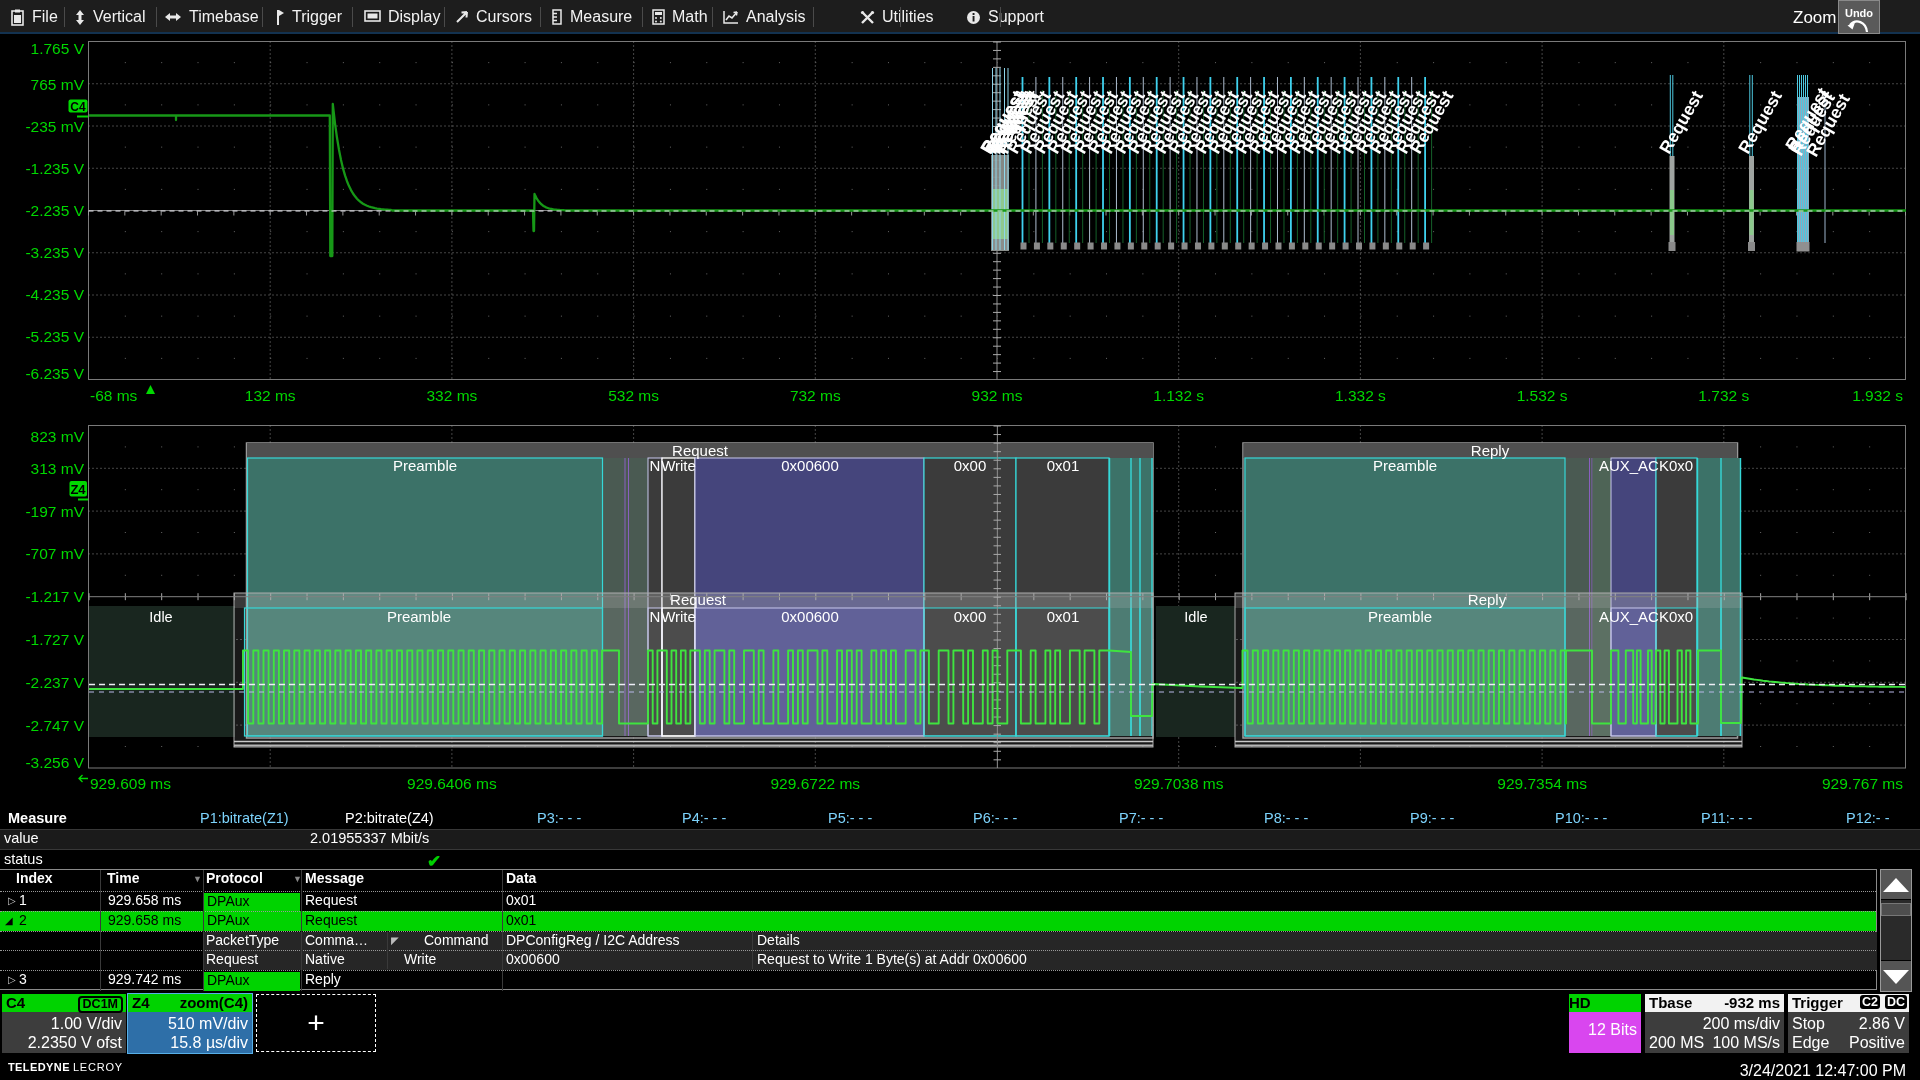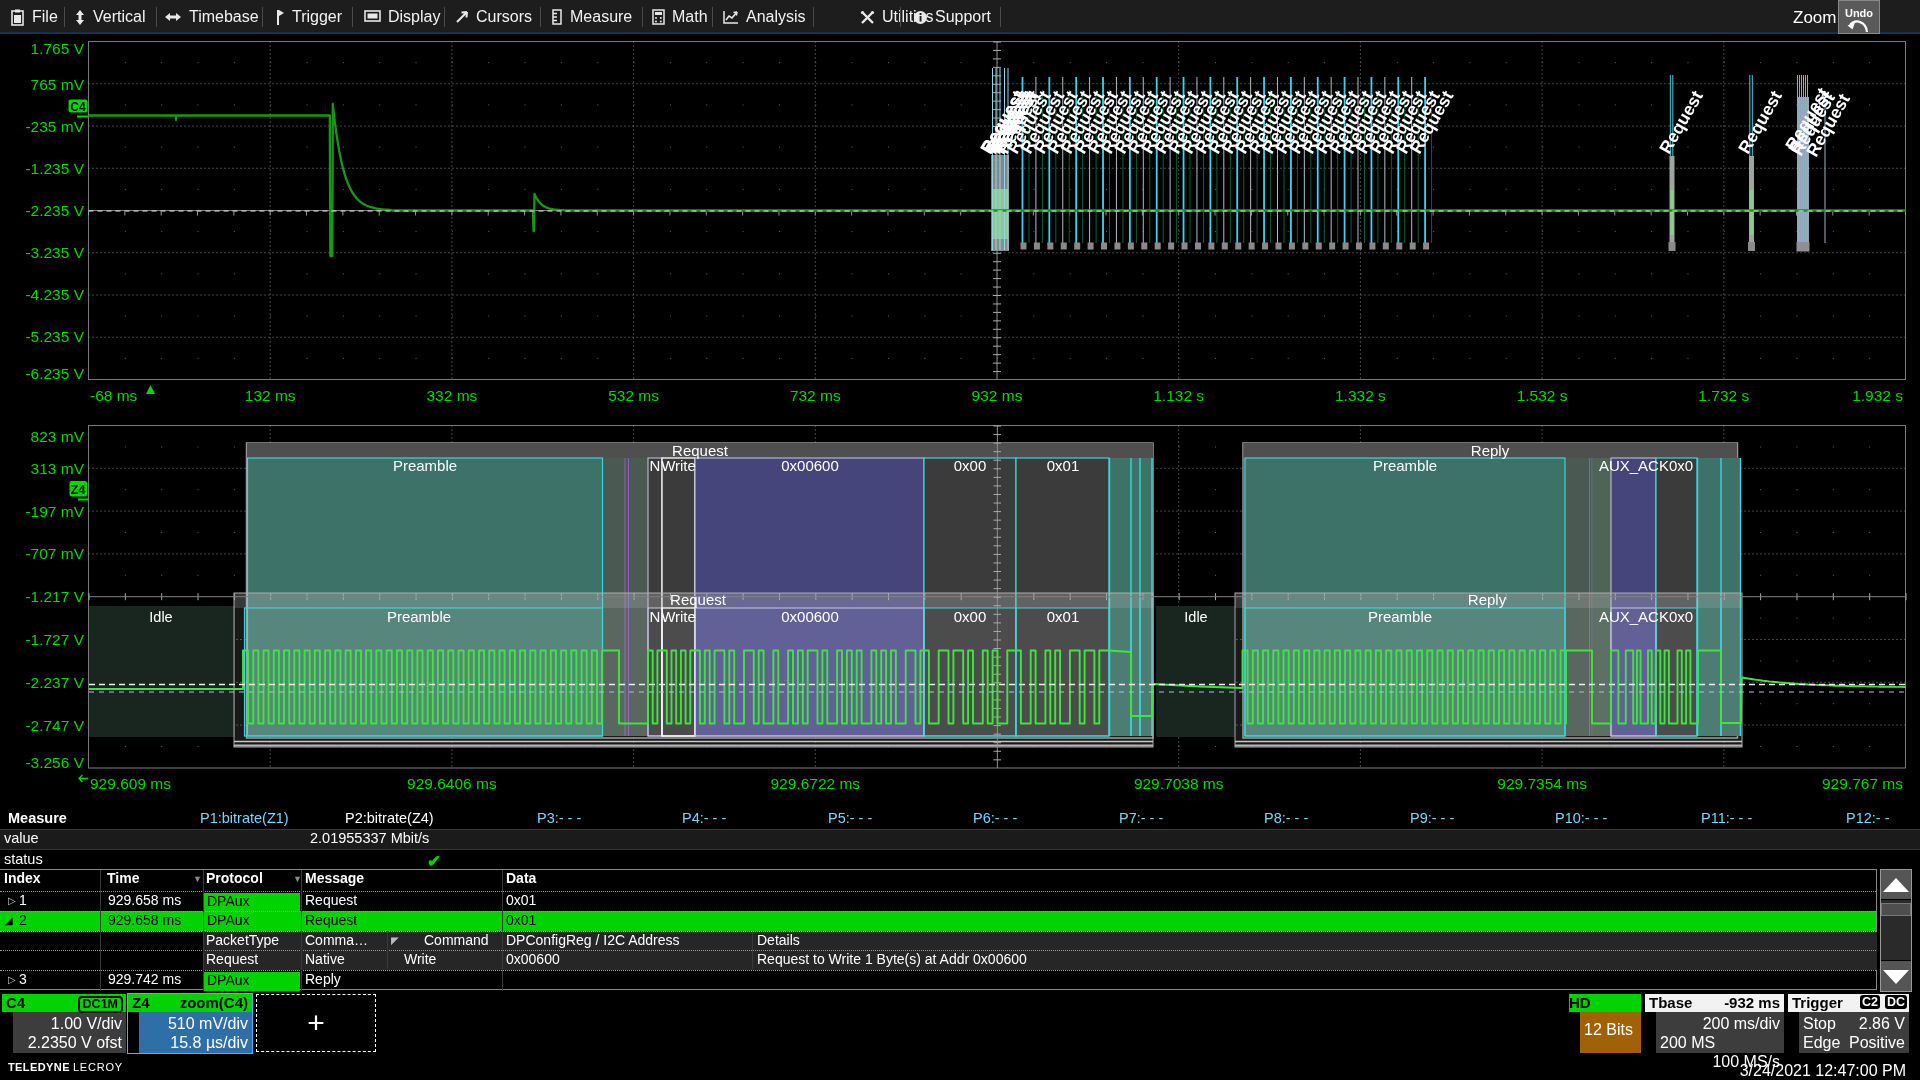--- a/index.html
+++ b/index.html
@@ -6,21 +6,21 @@
 .menubar { position:absolute; left:0; top:0; width:1920px; height:34px; background:#1d1d1d;
             border-bottom:2px solid #133250; }
 .mi { position:absolute; top:0; height:34px; display:flex; align-items:center; color:#f2f2f2; font-size:16px; }
 .mic { display:inline-flex; margin-right:7px; }
 .msep { position:absolute; top:7px; width:1px; height:20px; background:#4a4a4a; }
 .undo { position:absolute; left:1838px; top:0; width:42px; height:34px; background:#5a5a5a;
          border:1px solid #8a8a8a; color:#fff; text-align:center; }
 .gray { color:#7dd3fc; }
 .dbox { position:absolute; top:994px; height:59px; font-size:16px; }
 .dhead { height:18px; background:#00d300; color:#000; font-size:15px; font-weight:bold; position:relative; line-height:17px; }
-.dbody { height:41px; color:#fff; padding:2px 4px 5px 4px; line-height:19px;margin-left:11px; }
+.dbody { height:41px; color:#fff; padding:2px 4px 5px 4px; line-height:19px; }
 svg text { font-family:"Liberation Sans", sans-serif; }
 </style></head>
 <body>
 <svg width="1920" height="1080" viewBox="0 0 1920 1080" style="position:absolute;left:0;top:0">
     <rect x="88.5" y="41.5" width="1817" height="338" fill="none" stroke="#7a7a7a" stroke-width="1"></rect>
     <line x1="270.2" y1="41.5" x2="270.2" y2="379.5" stroke="#8a8a8a" stroke-width="1" stroke-dasharray="1 3"></line>
     <line x1="451.9" y1="41.5" x2="451.9" y2="379.5" stroke="#8a8a8a" stroke-width="1" stroke-dasharray="1 3"></line>
     <line x1="633.5999999999999" y1="41.5" x2="633.5999999999999" y2="379.5" stroke="#8a8a8a" stroke-width="1" stroke-dasharray="1 3"></line>
     <line x1="815.3" y1="41.5" x2="815.3" y2="379.5" stroke="#8a8a8a" stroke-width="1" stroke-dasharray="1 3"></line>
     <line x1="997.0" y1="41.5" x2="997.0" y2="379.5" stroke="#909090" stroke-width="1"></line>
@@ -627,21 +627,21 @@
     <div class="mi" style="left:860px">
       <span class="mic">
         <svg width="15" height="15" viewBox="0 0 15 15">
           <path d="M2 2 L13 13 M13 2 L2 13" stroke="#e8e8e8" stroke-width="2.4"></path>
           <circle cx="2.5" cy="2.5" r="1.6" fill="#e8e8e8"></circle>
           <circle cx="12.5" cy="2.5" r="1.6" fill="#e8e8e8"></circle>
         </svg>
       </span>
       <span class="mlb">Utilities</span>
     </div>
-    <div class="mi" style="left:913px">
+    <div class="mi" style="left:966px">
       <span class="mic">
         <svg width="15" height="15" viewBox="0 0 15 15">
           <circle cx="7.5" cy="7.5" r="6.5" fill="#e8e8e8"></circle>
           <rect x="6.6" y="6" width="1.9" height="5.5" fill="#1d1d1d"></rect>
           <rect x="6.6" y="3" width="1.9" height="2" fill="#1d1d1d"></rect>
         </svg>
       </span>
       <span class="mlb">Support</span>
     </div>
     <div class="msep" style="left:64px"></div>
@@ -681,21 +681,21 @@
   <div style="position:absolute;left:4px;top:0">value</div>
   <div style="position:absolute;left:310px;top:0">2.01955337 Mbit/s</div>
 </div>
 <div style="position:absolute;left:0;top:851px;width:1893px;height:18px;font-size:14.5px;color:#fff">
   <div style="position:absolute;left:4px;top:0">status</div>
   <div style="position:absolute;left:427px;top:0px;color:#00d000;font-weight:bold;font-size:17px">✔</div>
 </div>
 
 <div style="position:absolute;left:0;top:869px;width:1877px;height:121px;font-size:14px;color:#fff;border:1px solid #8a8a8a;border-left:none">
  <div style="position:absolute;left:0;top:0;width:100%;height:21px;font-weight:bold">
-   <div style="position:absolute;left:4px">Index</div>
+   <div style="position:absolute;left:16px">Index</div>
    <div style="position:absolute;left:107px">Time</div>
    <div style="position:absolute;left:193px;top:4px;color:#888;font-size:9px">▼</div>
    <div style="position:absolute;left:206px">Protocol</div>
    <div style="position:absolute;left:293px;top:4px;color:#888;font-size:9px">▼</div>
    <div style="position:absolute;left:305px">Message</div>
    <div style="position:absolute;left:506px">Data</div>
  </div>
  <div style="position:absolute;left:0;top:21px;width:100%;height:19.5px;border-top:1px dotted #999">
    <div style="position:absolute;left:8px;top:3px;font-size:10px;color:#ccc">▷</div>
       <div style="position:absolute;left:19px">1</div>
@@ -764,21 +764,21 @@
 <div class="dbox" style="left:128px;width:124px;outline:1px solid #57b0e8">
  <div class="dhead"><span style="margin-left:4px">Z4</span><span style="position:absolute;right:4px">zoom(C4)</span></div>
  <div class="dbody" style="background:#2e6fa8;text-align:right">
       <div>510 mV/div</div>
       <div>15.8 µs/div</div>
     </div>
 </div>
 <div style="position:absolute;left:256px;top:994px;width:120px;height:58px;border:1px dashed #fff;color:#fff;font-size:30px;font-weight:300;text-align:center;line-height:56px">+</div>
 <div class="dbox" style="left:1569px;width:72px">
  <div class="dhead" style="">HD</div>
- <div class="dbody" style="background:#a16207;text-align:left;padding-top:8px">
+ <div class="dbody" style="background:#d946ef;text-align:right;padding-top:8px">
       <div>12 Bits</div>
     </div>
 </div>
 <div class="dbox" style="left:1645px;width:139px">
  <div class="dhead" style="background:#f2f2f2"><span style="margin-left:4px">Tbase</span><span style="position:absolute;right:4px">-932 ms</span></div>
  <div class="dbody" style="background:#3d3d3d">
    <div style="text-align:right">200 ms/div</div>
    <div>
         <span style="float:left">200 MS</span>
         <span style="float:right">100 MS/s</span>

